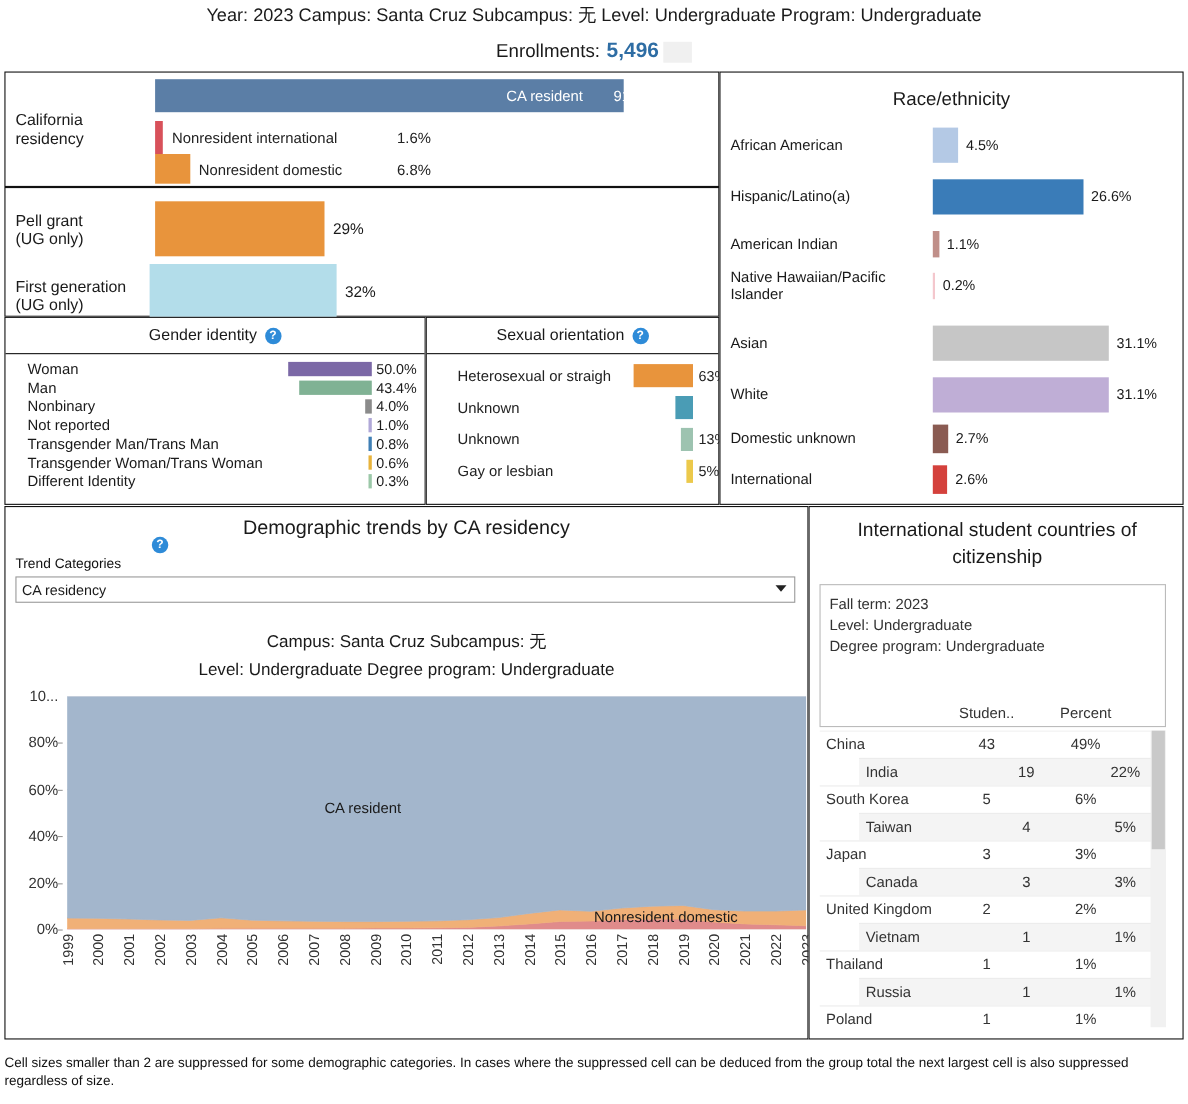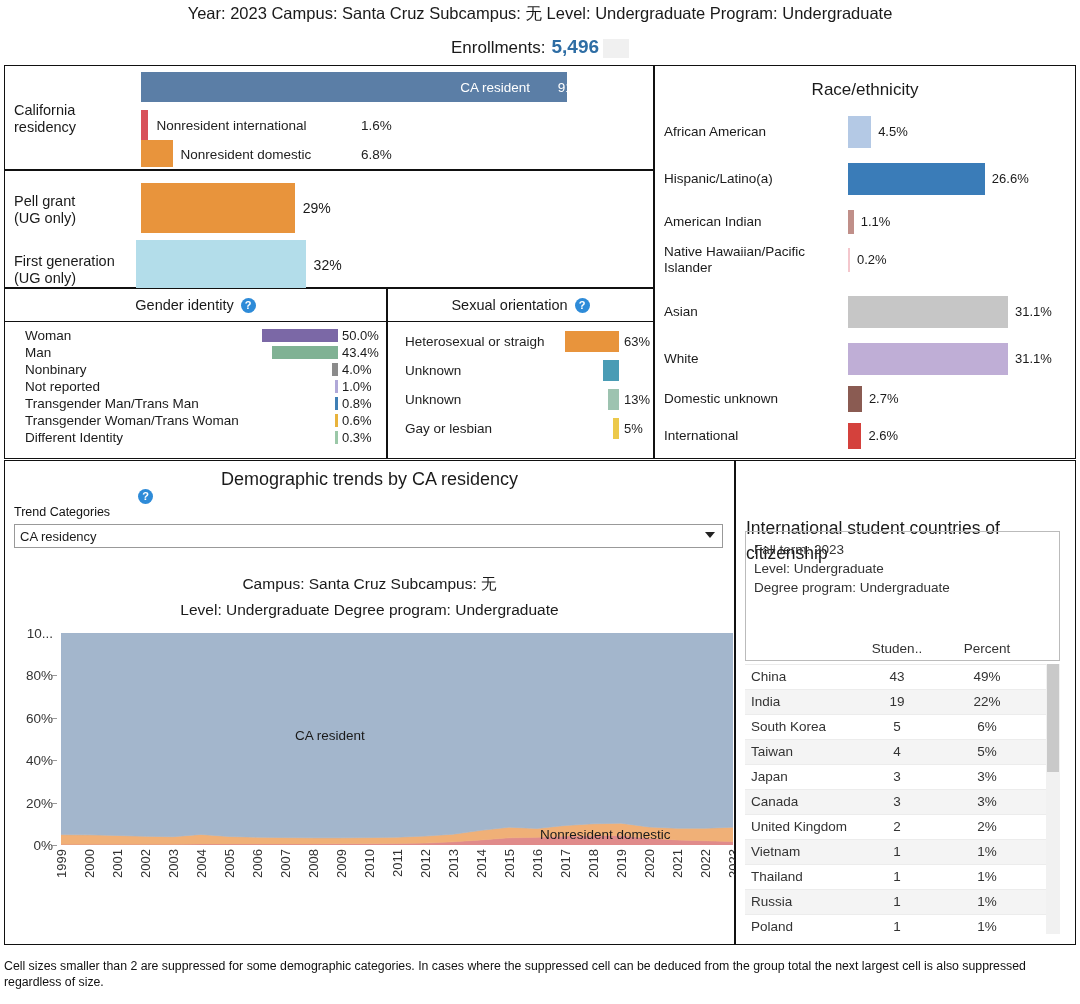--- a/index.html
+++ b/index.html
@@ -67,21 +67,21 @@
     vertical-align:middle;
   }
 
   
   .g-row{position:absolute;left:0;width:100%;height:17px;font-size:13.5px;color:#1a1a1a;}
   .g-lab{position:absolute;left:20px;top:0;line-height:17px;white-space:nowrap;}
   .g-bar{position:absolute;top:2px;height:13px;}
   .g-val{position:absolute;top:0;line-height:17px;font-size:13px;}
 
   
-  .s-row{position:absolute;left:4px;width:100%;height:29px;font-size:13.5px;}
+  .s-row{position:absolute;left:15px;width:100%;height:29px;font-size:13.5px;}
   .s-lab{position:absolute;left:13px;top:0;line-height:29px;white-space:nowrap;
          overflow:hidden;}
   .s-bar{position:absolute;top:4px;height:21px;}
   .s-val{position:absolute;top:0;line-height:29px;font-size:13px;}
 
   
   .r-title{position:absolute;left:0;top:14px;width:100%;text-align:center;
            font-size:17px;color:#1a1a1a;}
   .r-row{position:absolute;left:0;width:100%;}
   .r-lab{position:absolute;left:9px;font-size:13.5px;color:#1a1a1a;line-height:16px;}
@@ -109,30 +109,30 @@
         background:#fff;overflow:hidden;}
   .ax-y{position:absolute;left:4px;top:172px;width:48px;height:212px;}
   .ax-y span{position:absolute;right:4px;font-size:13.5px;color:#333;transform:translateY(-50%);}
   .ytick{position:absolute;right:0;width:5px;height:1px;background:#999;}
   .ax-x{position:absolute;left:56px;top:388px;width:672px;height:60px;}
   .ax-x span{position:absolute;top:0;font-size:13px;color:#333;
      writing-mode:vertical-rl;transform:rotate(180deg);white-space:nowrap;}
   .plotlabel{position:absolute;font-size:13.5px;color:#1a1a1a;white-space:nowrap;}
 
   
-  .i-title{position:absolute;left:10px;top:8px;width:321px;text-align:left;
-           font-size:17.5px;color:#1a1a1a;line-height:25px;margin-top:47px;}
+  .i-title{position:absolute;left:10px;top:8px;width:321px;text-align:center;
+           font-size:17.5px;color:#1a1a1a;line-height:25px;}
   .i-card{position:absolute;left:9px;top:70px;width:315px;height:130px;
           border:1px solid #bbb;box-sizing:border-box;padding:8px 0 0 8px;}
   .i-card div{font-size:13.5px;color:#333;line-height:19px;}
   .i-hdr{position:absolute;left:9px;top:180px;width:315px;height:24px;font-size:13.5px;color:#333;}
   .i-hdr .sh{position:absolute;text-align:center;}
   .tbl{position:absolute;left:9px;top:203px;width:315px;height:270px;overflow:hidden;}
   .trow{position:relative;height:24px;font-size:13.5px;color:#333;border-top:1px solid #ececec;}
-  .trow.alt{background:#f4f4f4;}
+  .trow.alt{background:#f4f4f4;margin-left:36px;}
   .trow .c0{position:absolute;left:6px;top:0;line-height:24px;}
   .trow .c1{position:absolute;left:118px;width:68px;top:0;line-height:24px;text-align:center;}
   .trow .c2{position:absolute;left:205px;width:74px;top:0;line-height:24px;text-align:center;}
   .scroll{position:absolute;right:0;top:0;width:14px;height:270px;background:#f1f1f1;}
   .scroll .thumb{position:absolute;left:1px;top:0;width:12px;height:108px;background:#c9c9c9;}
 
   .footnote{
     position:absolute;left:4px;top:958px;width:1066px;
     font-size:12.3px;color:#111;line-height:16px;
   }

